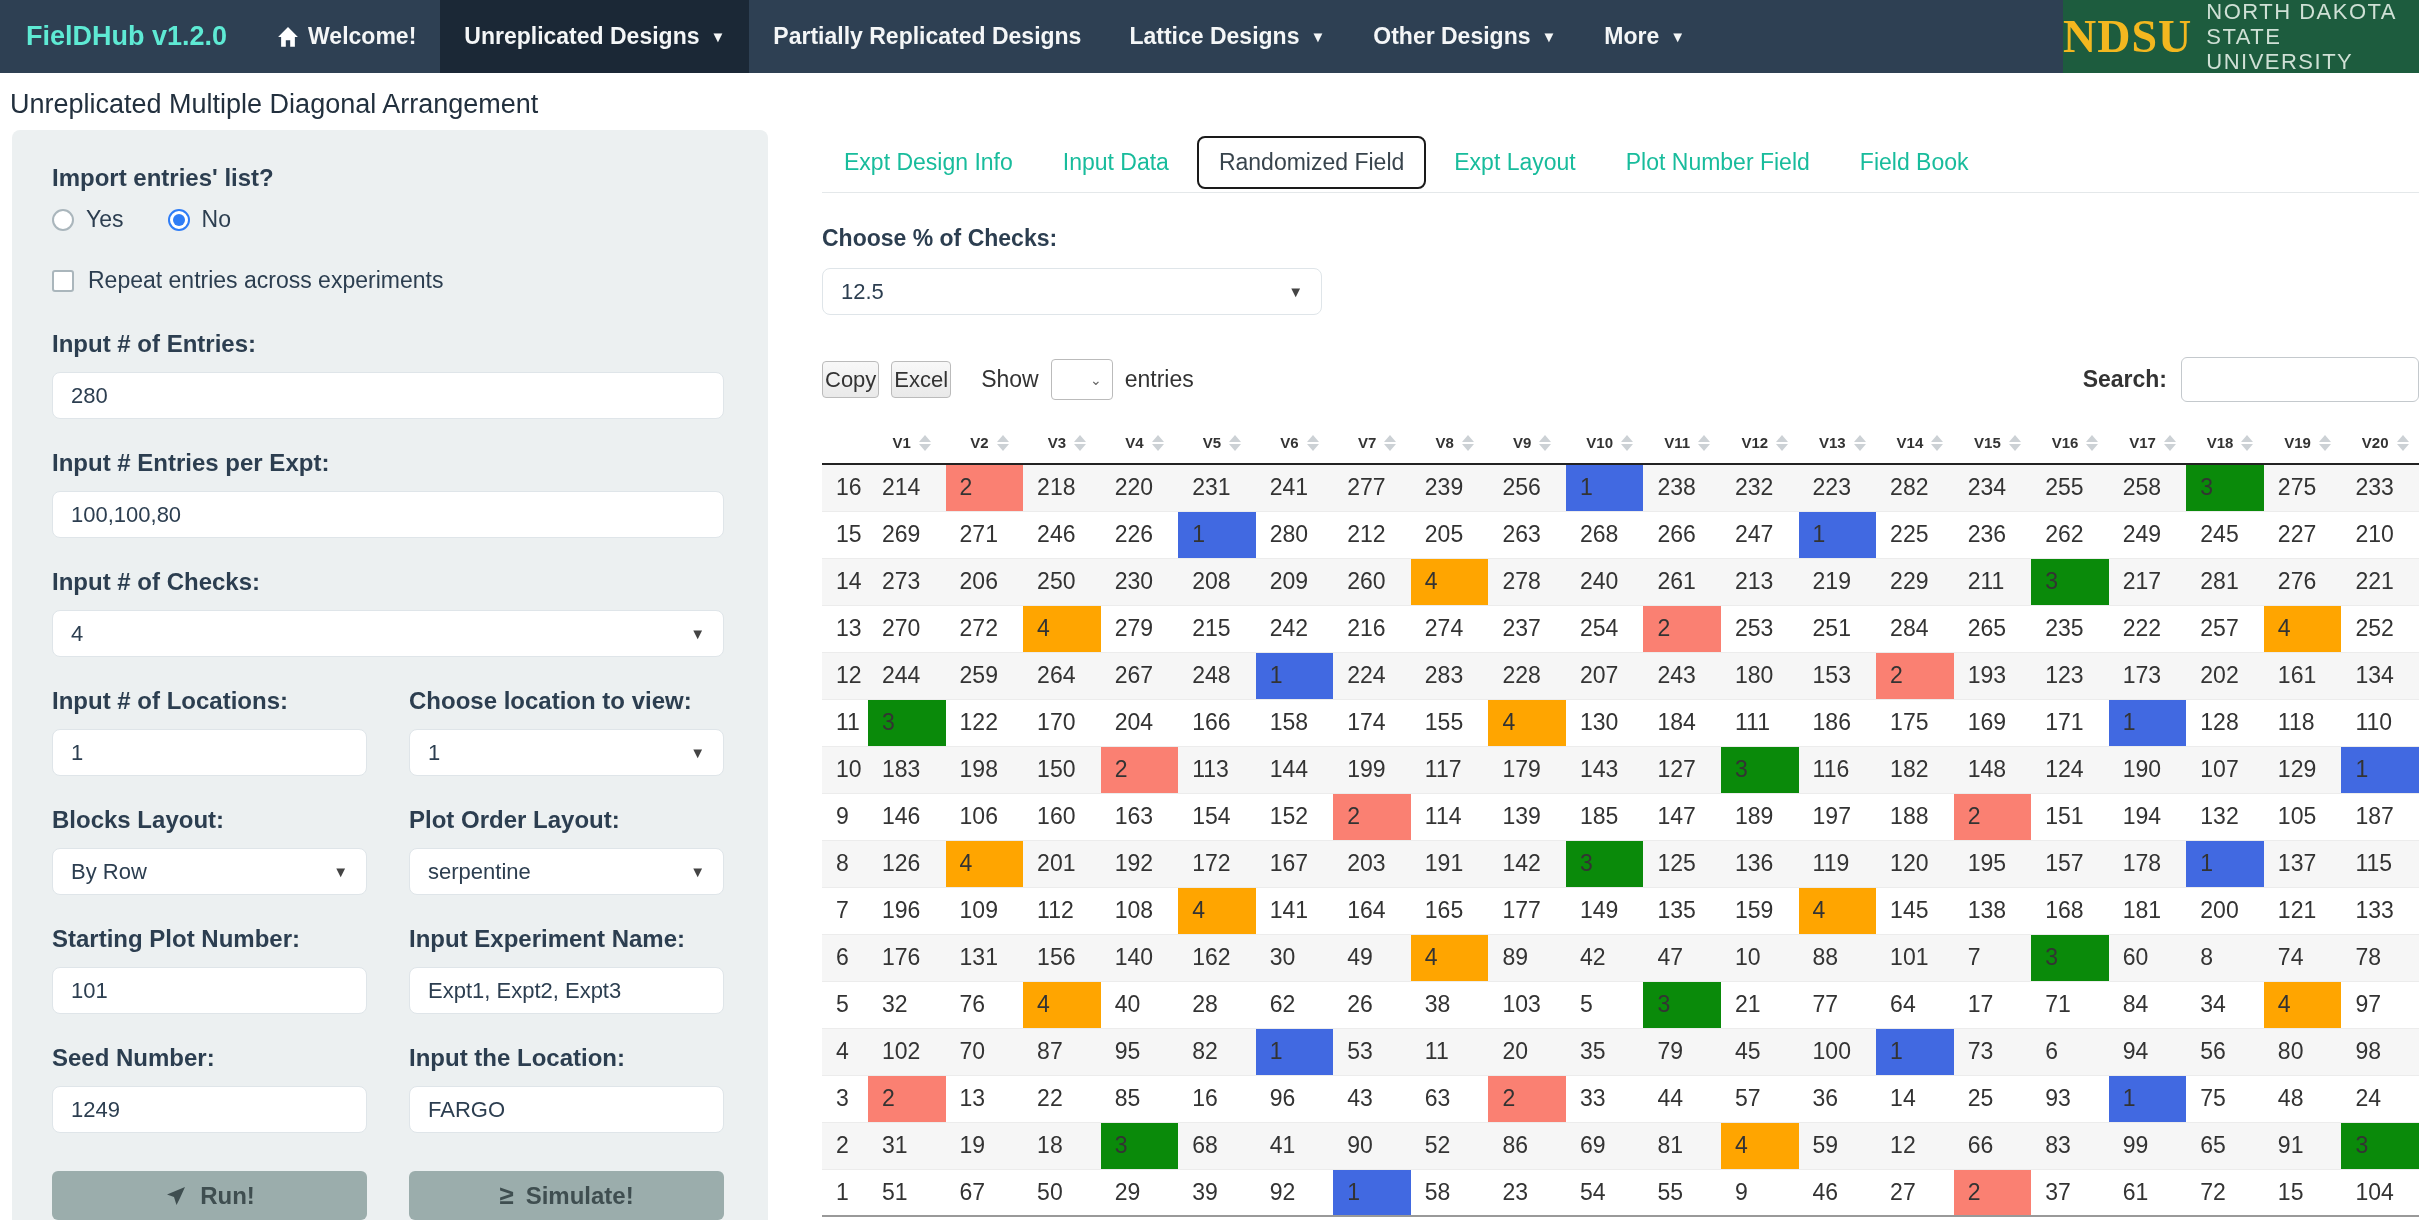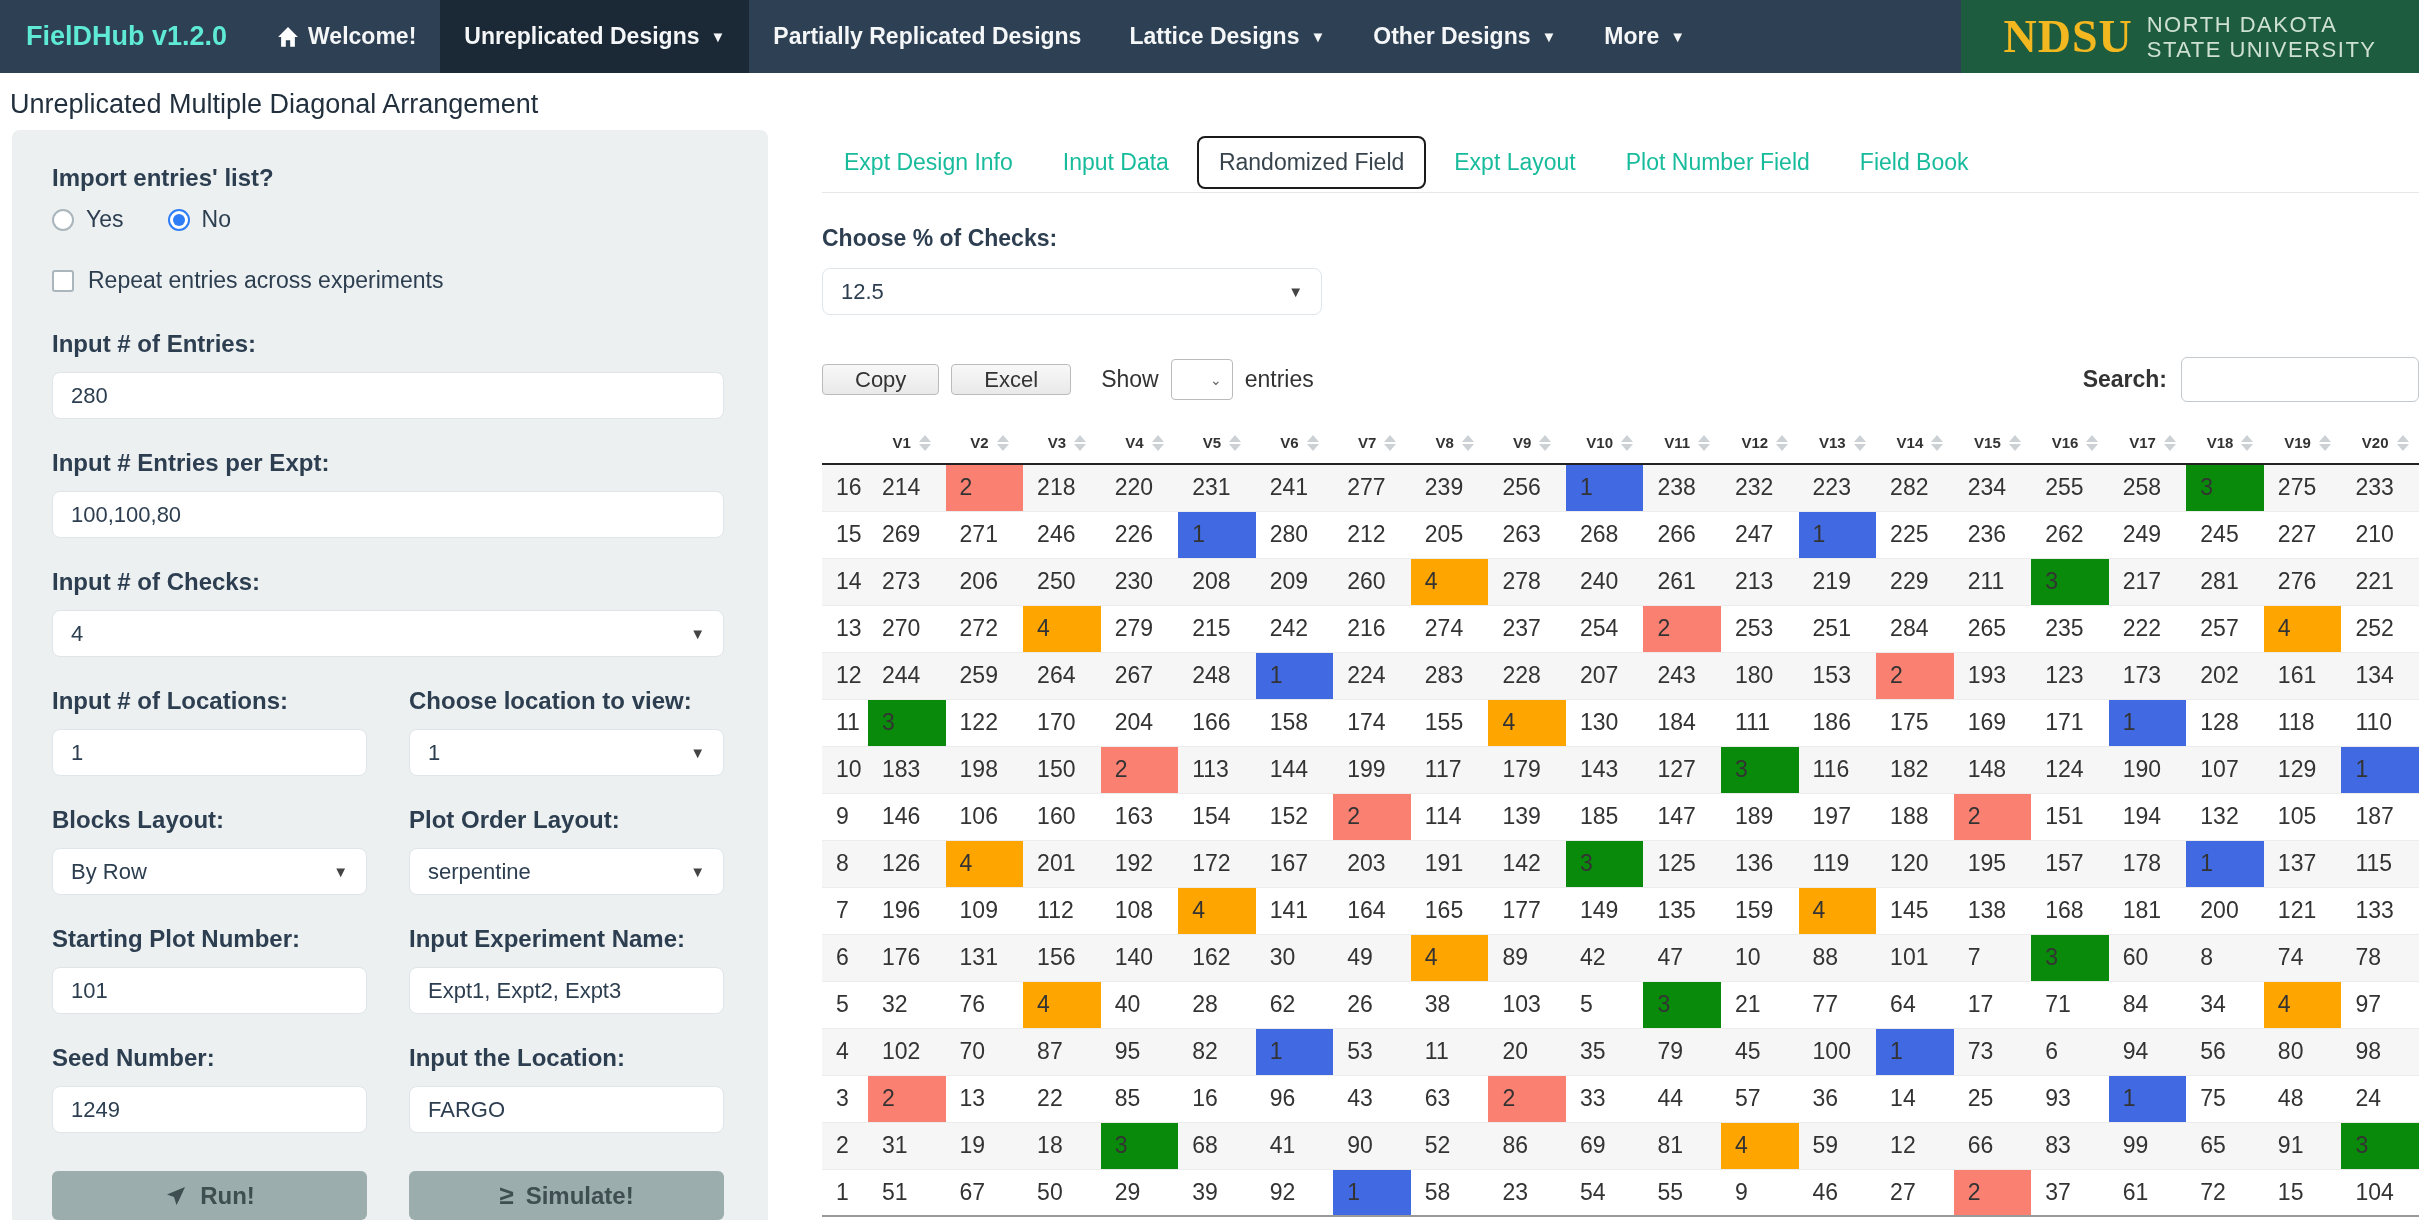--- a/index.html
+++ b/index.html
@@ -6,21 +6,21 @@
   html,body { width:2419px; height:1220px; background:#fff; font-family:"Liberation Sans",sans-serif; color:#2c3e50; overflow:hidden; }
 
   
   .navbar { position:relative; height:73px; background:#2e4053; display:flex; align-items:stretch; }
   .brand { display:flex; align-items:center; padding:0 26px; color:#5eead4; font-size:27px; font-weight:bold; }
   .nav-items { display:flex; align-items:stretch; list-style:none; }
   .nav-item { display:flex; align-items:center; gap:9px; padding:0 24px; color:#f4f6f7; font-size:23px; font-weight:bold; cursor:pointer; }
   .nav-item.active { background:#1b2836; }
   .nav-item .caret { font-size:15px; margin-left:2px; }
   .home-ico { width:22px; height:22px; fill:#fff; }
-  .ndsu { position:absolute; right:0; top:0; width:458px; height:73px; background:#1d5c3e; display:flex; align-items:center; justify-content:center; gap:14px; }
+  .ndsu { position:absolute; right:0; top:0; width:356px; height:73px; background:#1d5c3e; display:flex; align-items:center; justify-content:center; gap:14px; }
   .ndsu-acro { font-family:"Liberation Serif",serif; font-weight:bold; font-size:46px; color:#f3b71f; letter-spacing:1px; }
   .ndsu-name { display:flex; flex-direction:column; justify-content:center; color:#cfe0d5; font-size:22px; letter-spacing:1.5px; line-height:25px; }
 
   
   .page-title { margin:16px 6px 10px 10px; font-size:27px; color:#22303e; }
 
   
   .wrap { display:flex; align-items:flex-start; }
   .sidebar { flex:0 0 756px; margin-left:12px; background:#ecf0f1; border-radius:8px; padding:34px 44px 40px 40px; }
   .main { flex:1; padding-left:54px; min-width:0; }
@@ -49,21 +49,21 @@
   .tabbar { display:flex; align-items:center; gap:6px; border-bottom:1px solid #e4e8ea; padding-bottom:3px; margin-top:6px; }
   .tab { padding:11px 20px; font-size:23px; color:#18bc9c; border:2px solid transparent; border-radius:8px; cursor:pointer; white-space:nowrap; }
   .tab.active { color:#38444c; border-color:#1a1a1a; }
 
   
   .pct-label { margin-top:32px; font-size:23px; font-weight:bold; }
   .pct-sel { width:500px; margin-top:16px; }
 
   
   .toolbar { display:flex; align-items:center; margin-top:42px; }
-  .dtbtn { height:31px; padding:0 32px; background:linear-gradient(#f8f8f8,#e9e9e9); border:1px solid #bbb; border-radius:4px; font-family:inherit; font-size:22px; color:#333; margin-right:12px; cursor:pointer; }
+  .dtbtn { height:37px; padding:0 2px; background:linear-gradient(#f8f8f8,#e9e9e9); border:1px solid #bbb; border-radius:4px; font-family:inherit; font-size:22px; color:#333; margin-right:12px; cursor:pointer; }
   .show-lbl, .entries-lbl { font-size:23px; font-weight:normal; color:#333; }
   .show-lbl { margin-left:18px; }
   .show-sel { width:62px; height:41px; margin:0 12px; border:1px solid #bbb; border-radius:4px; background:#fff; display:flex; align-items:center; justify-content:flex-end; padding:0 10px; color:#555; font-size:16px; cursor:pointer; }
   .search-zone { margin-left:auto; display:flex; align-items:center; gap:14px; }
   .search-lbl { font-size:23px; font-weight:bold; color:#333; }
   .search-inp { width:238px; height:45px; border:1px solid #c4c9cd; border-radius:6px; background:#fff; font-family:inherit; font-size:22px; padding:0 12px; }
 
   
   table.dt { width:100%; border-collapse:collapse; margin-top:26px; table-layout:fixed; }
   .dt th { font-size:15px; font-weight:bold; color:#333; text-align:center; padding:6px 4px 12px 14px; border-bottom:2px solid #222; white-space:nowrap; }

